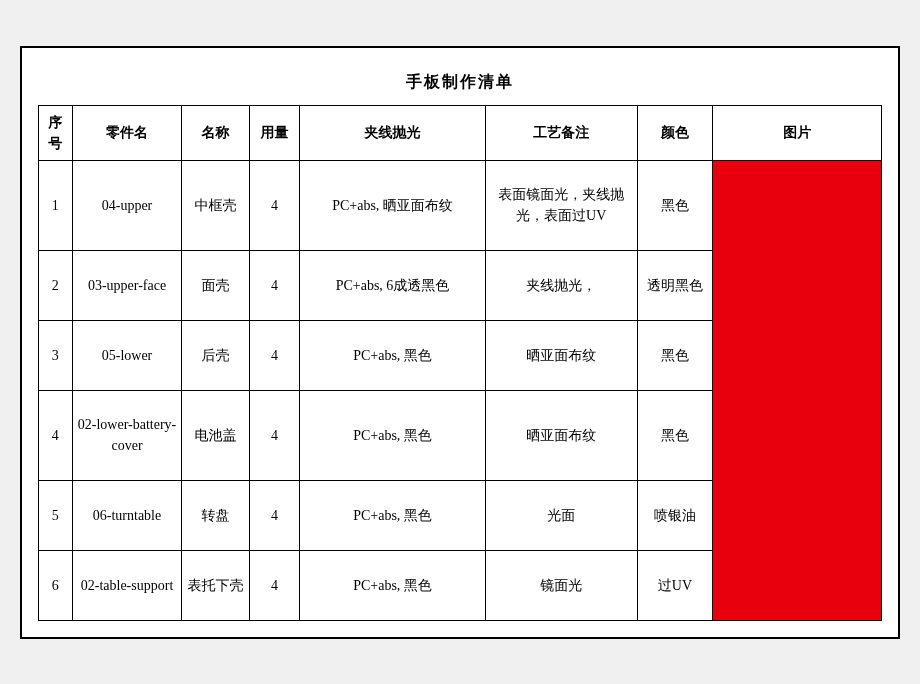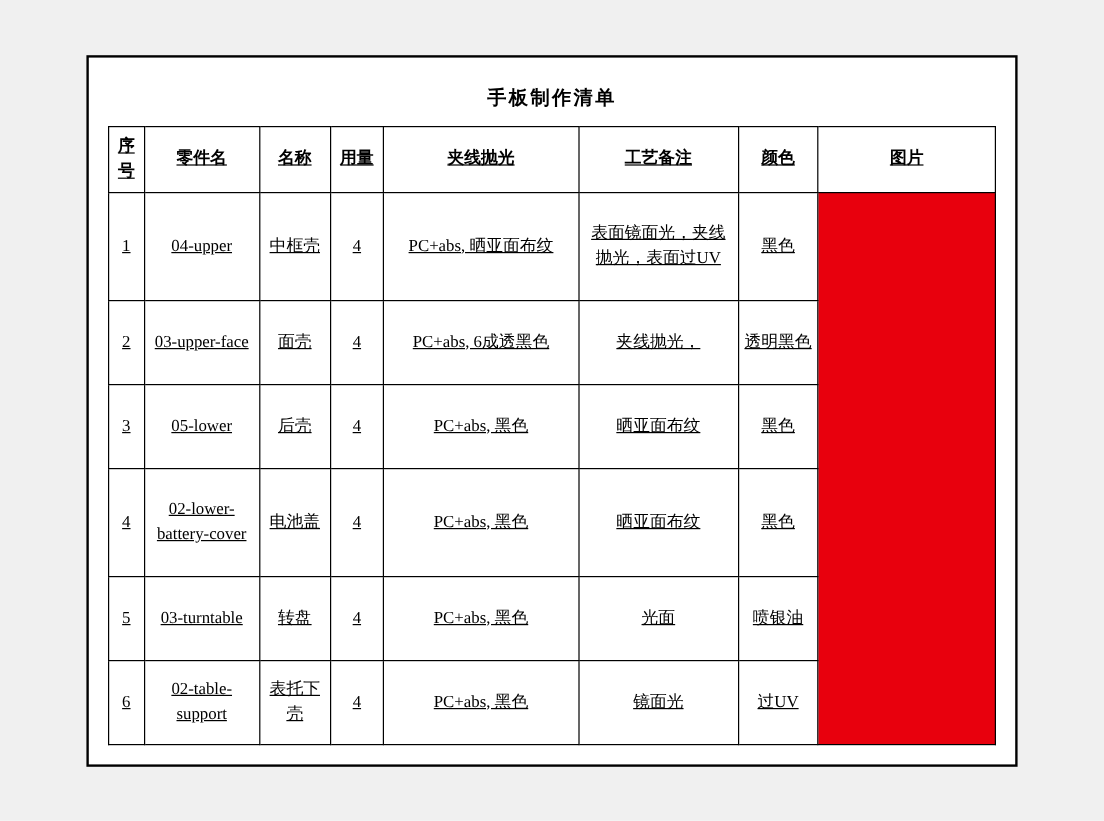--- a/index.html
+++ b/index.html
@@ -16,36 +16,35 @@
       width: 920px;
       min-height: 684px;
       font-family: "SimSun", "宋体", serif;
       font-size: 14px;
     }
 
     .page-container {
       background: #ffffff;
       border: 2px solid #000;
       padding: 16px;
-      width: 776px;
+      width: 880px;
     }
 
     .table-title {
       text-align: center;
       font-size: 16px;
       font-weight: bold;
       padding: 8px 0 12px 0;
       letter-spacing: 2px;
     }
 
     table {
       width: 100%;
       border-collapse: collapse;
       table-layout: fixed;
-      text-decoration: underline;
     }
 
     th, td {
       border: 1px solid #000;
       text-align: center;
       vertical-align: middle;
       padding: 6px 4px;
       line-height: 1.5;
     }
 
@@ -141,21 +140,21 @@
           <td>4</td>
           <td>02-lower-battery-cover</td>
           <td>电池盖</td>
           <td>4</td>
           <td>PC+abs, 黑色</td>
           <td>晒亚面布纹</td>
           <td>黑色</td>
         </tr>
         <tr>
           <td>5</td>
-          <td>03-turntable</td>
+          <td>06-turntable</td>
           <td>转盘</td>
           <td>4</td>
           <td>PC+abs, 黑色</td>
           <td>光面</td>
           <td>喷银油</td>
         </tr>
         <tr>
           <td>6</td>
           <td>02-table-support</td>
           <td>表托下壳</td>

